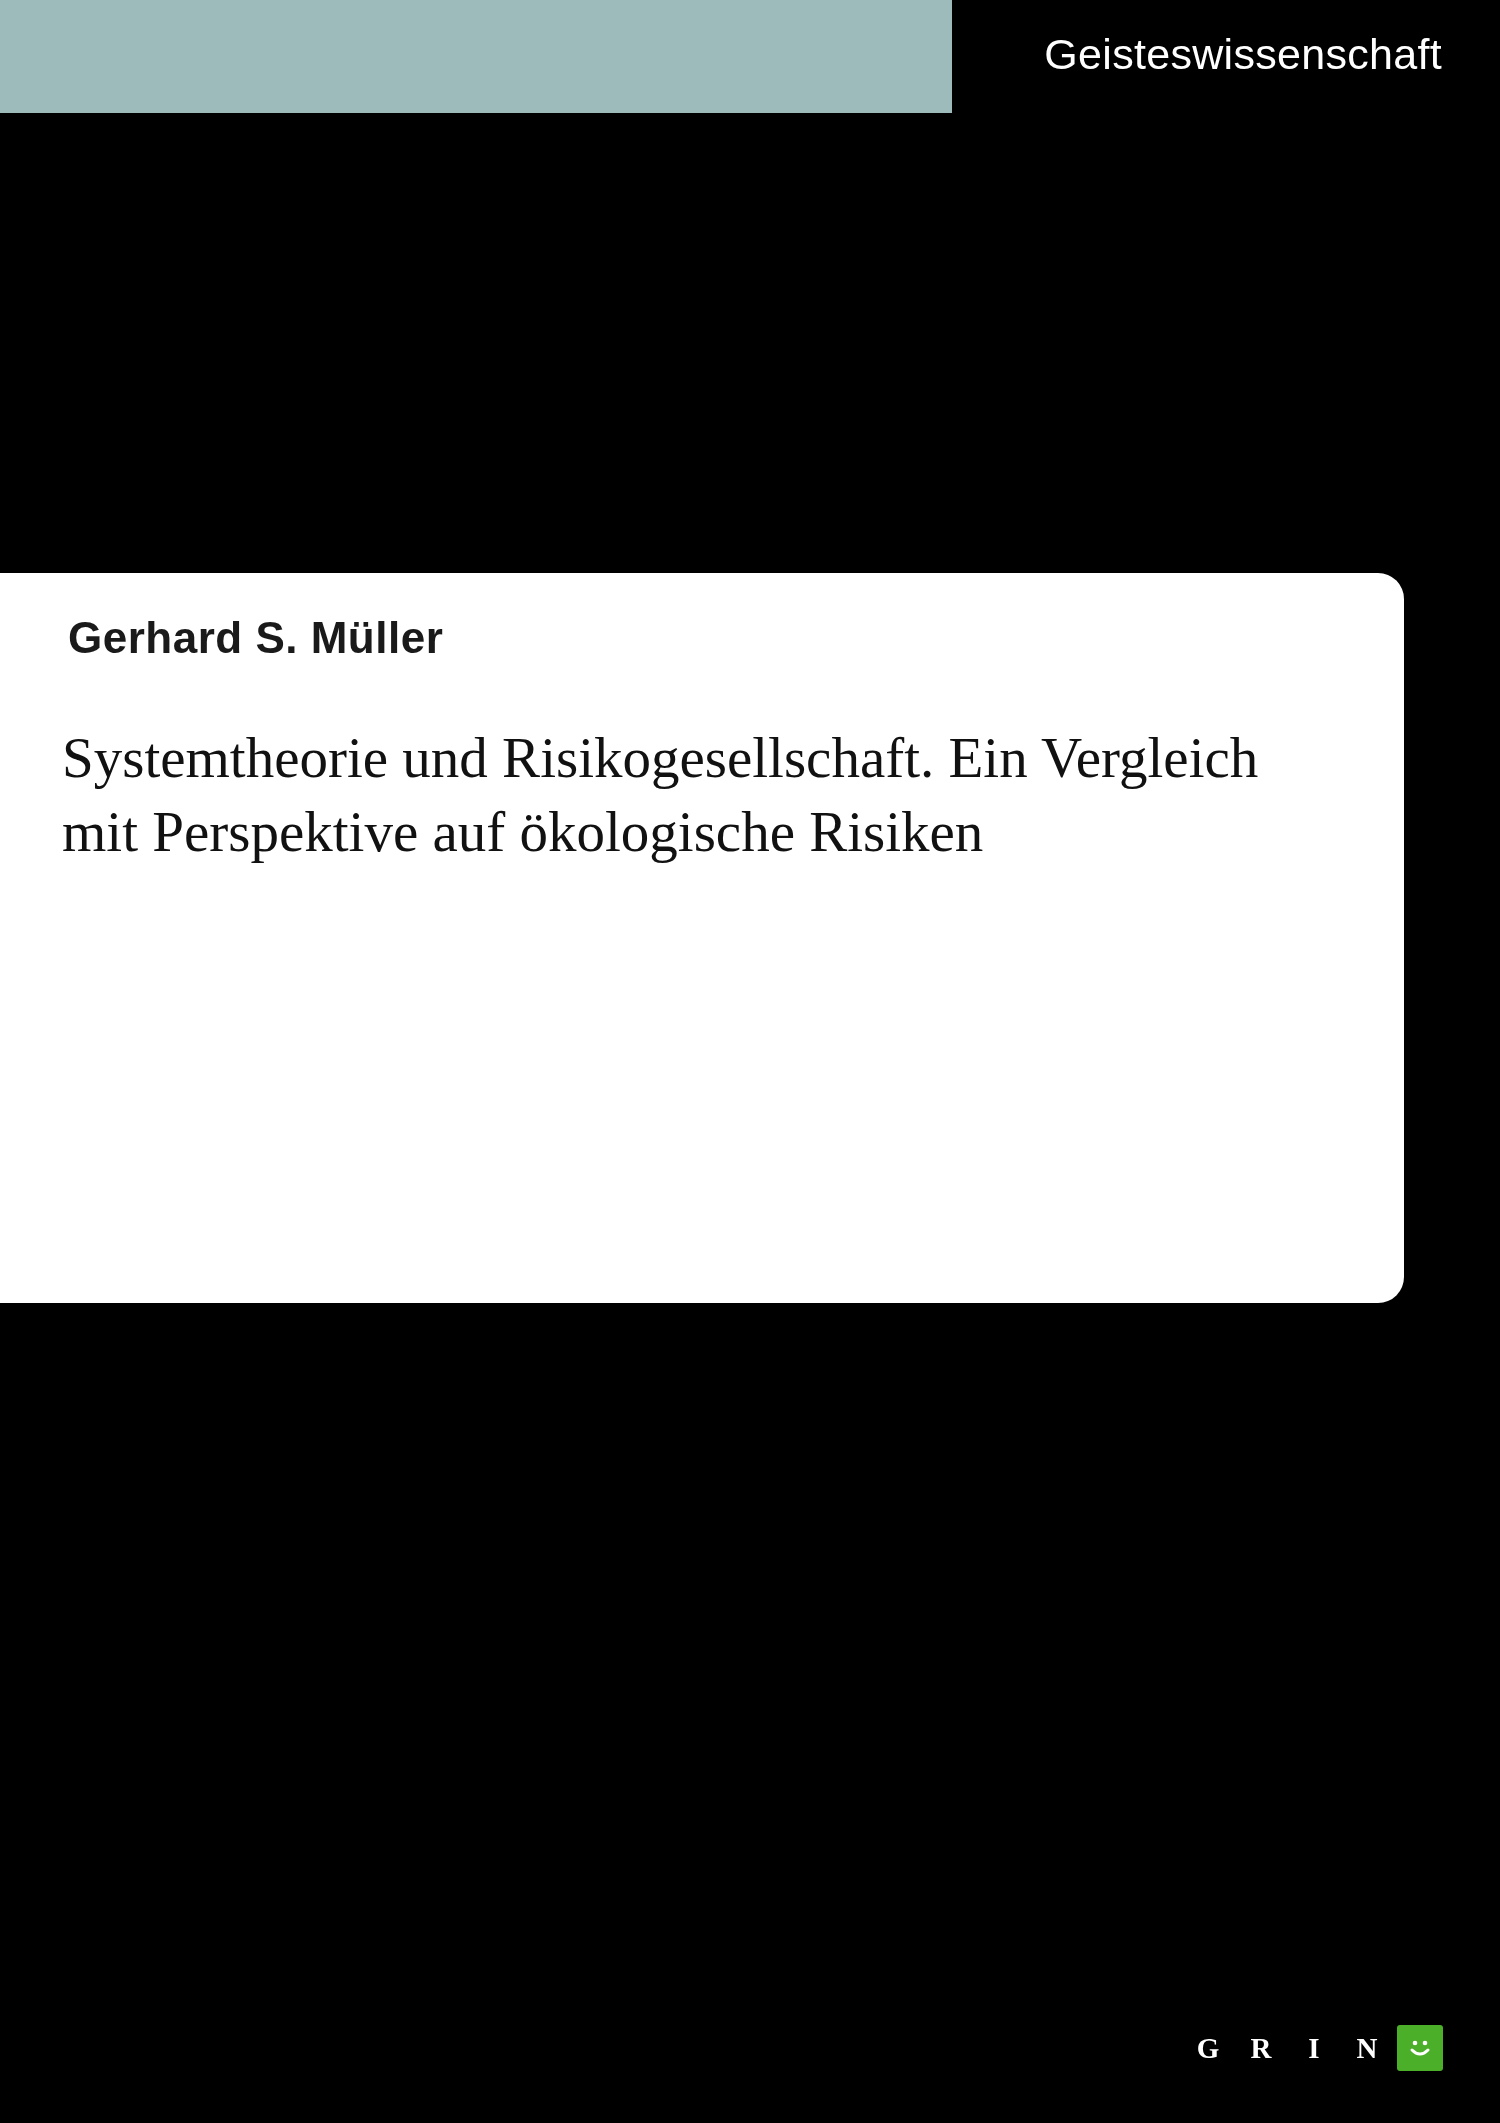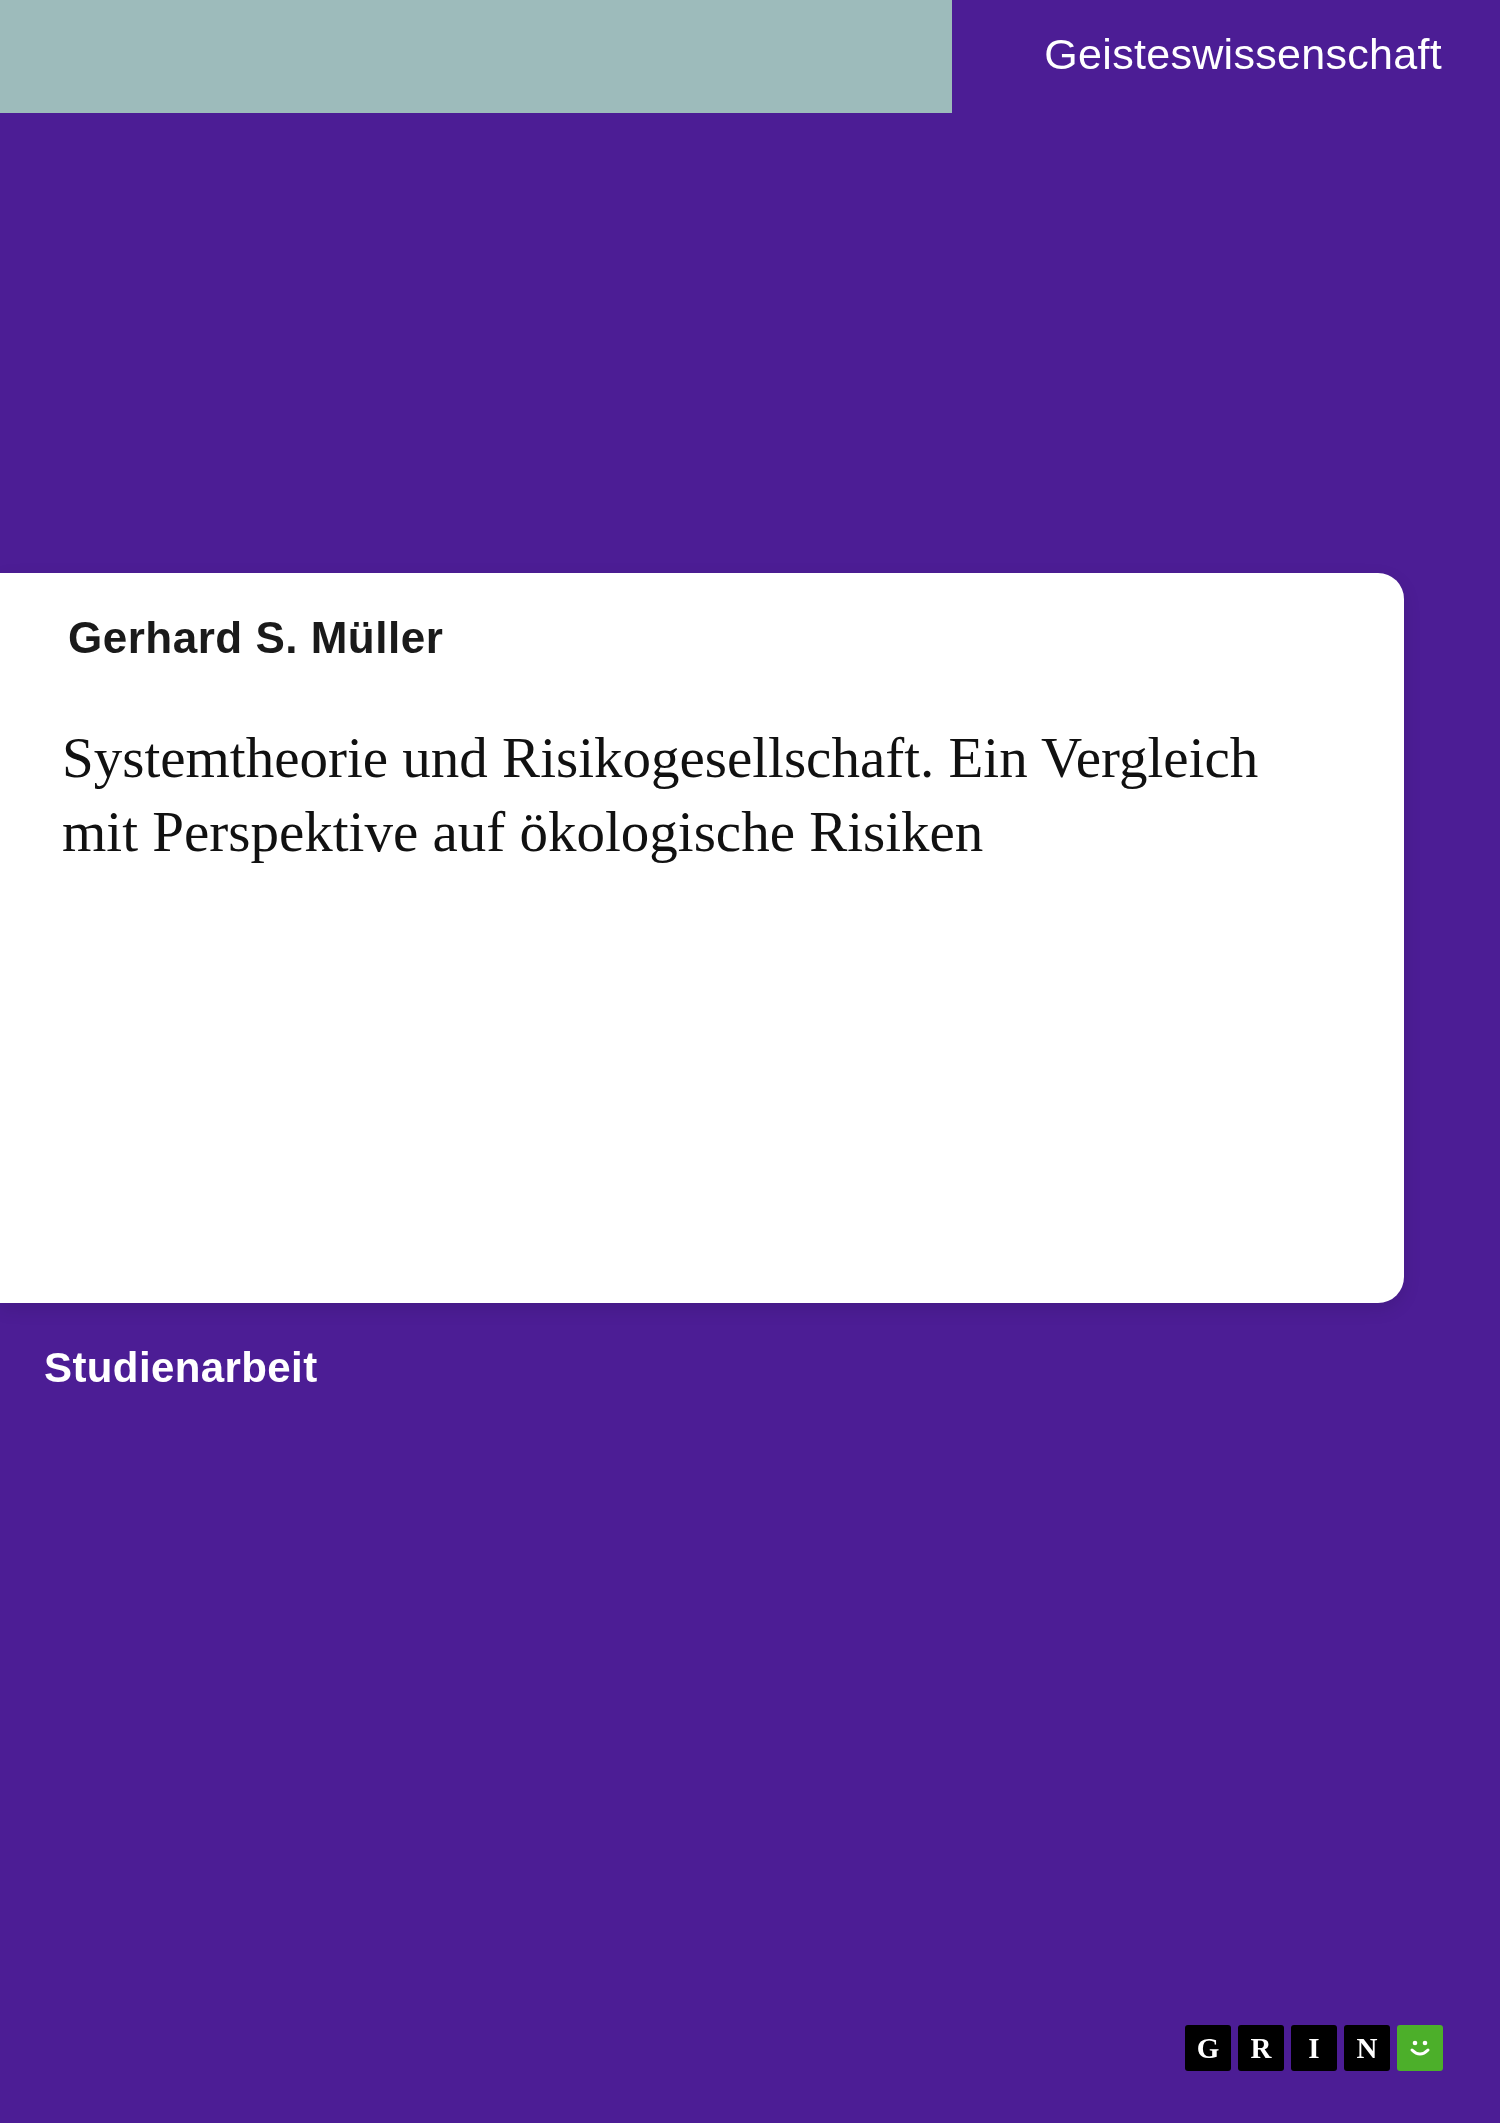--- a/index.html
+++ b/index.html
@@ -11,21 +11,21 @@
     height: 2123px;
     background: #ffffff;
     font-family: "Liberation Sans", sans-serif;
     overflow: hidden;
   }
 
   .cover {
     position: relative;
     width: 1500px;
     height: 2123px;
-    background: #4c1d95;
+    background: #000000;
     box-sizing: border-box;
     overflow: hidden;
   }
 
   
   .top-band {
     position: absolute;
     left: 0;
     top: 0;
     width: 952px;
@@ -134,21 +134,20 @@
 
   <div class="top-band"></div>
 
   <div class="category">Geisteswissenschaft</div>
 
   <div class="white-panel">
     <div class="author">Gerhard S. Müller</div>
     <h1 class="title">Systemtheorie und Risikogesellschaft. Ein Vergleich mit Perspektive auf ökologische Risiken</h1>
   </div>
 
-  <div class="doctype">Studienarbeit</div>
 
   <div class="grin-logo">
     <span class="grin-letter">G</span>
     <span class="grin-letter">R</span>
     <span class="grin-letter">I</span>
     <span class="grin-letter">N</span>
     <span class="grin-smiley">
       <svg width="34" height="34" viewBox="0 0 34 34" aria-hidden="true">
         <circle cx="12" cy="12" r="2.3" fill="#ffffff"></circle>
         <circle cx="22" cy="12" r="2.3" fill="#ffffff"></circle>

